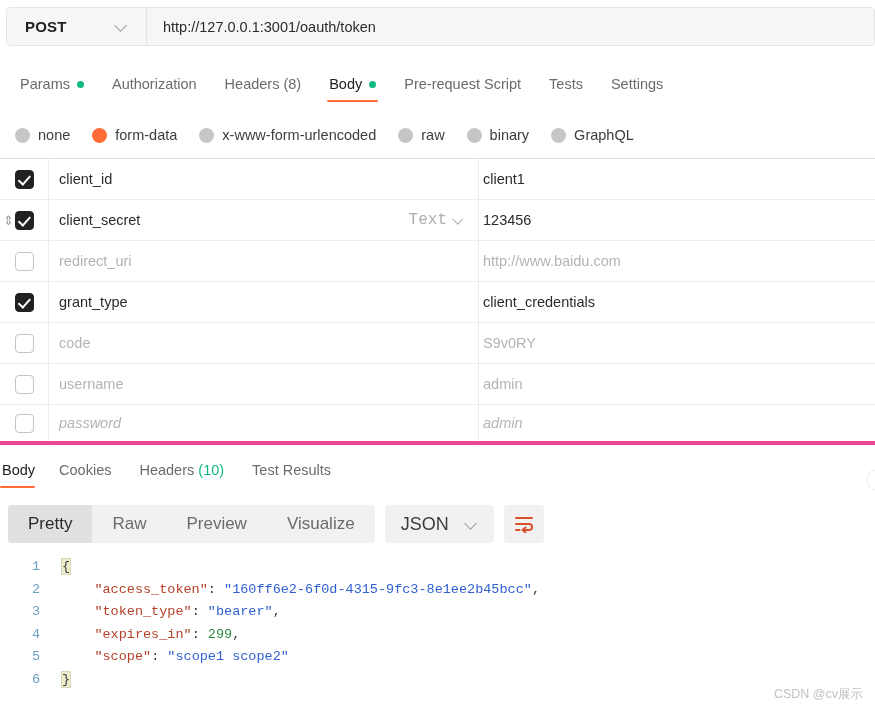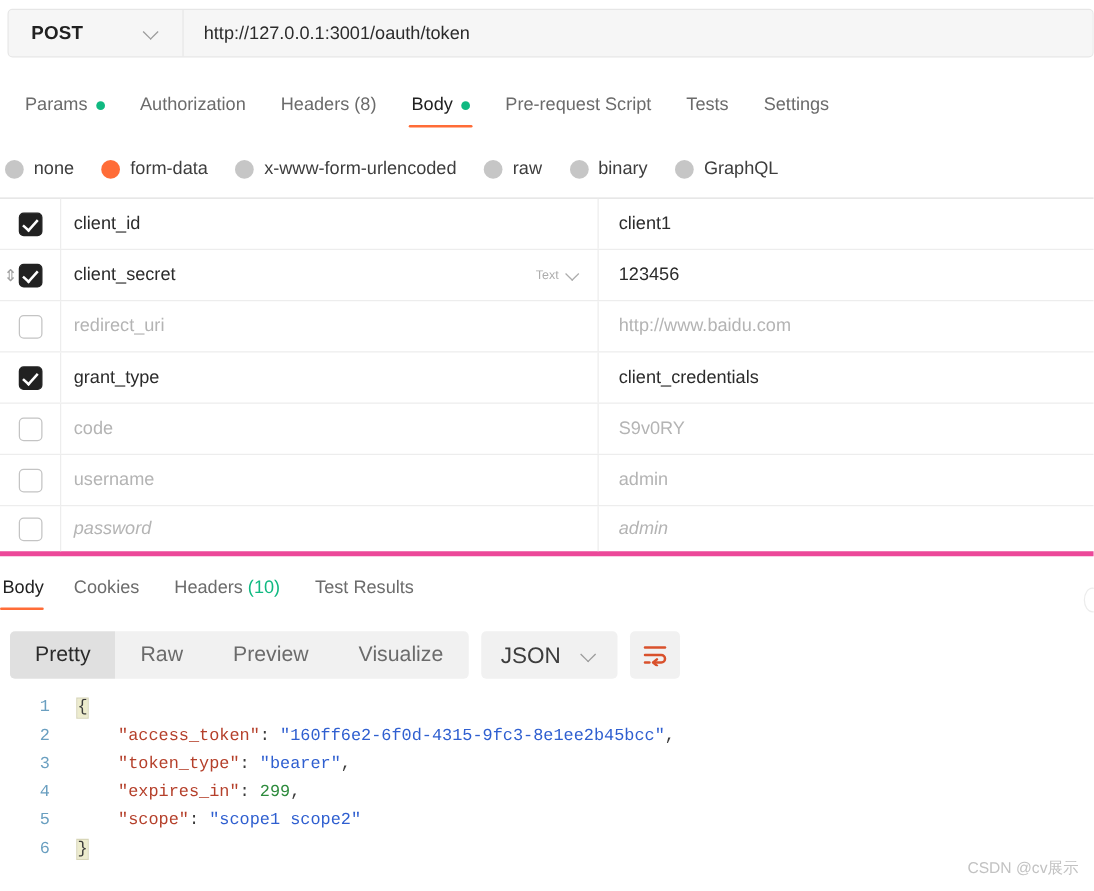--- a/index.html
+++ b/index.html
@@ -55,21 +55,21 @@
   .rtab.active { color: #212121; }
   .rtab.active::after {
     content:""; position: absolute; left: 12px; right: 12px; bottom: 4px;
     height: 2.5px; background: #ff6c37; border-radius: 2px;
   }
   .dot { width: 7px; height: 7px; border-radius: 50%; background: #10b981; display:inline-block; flex:none;}
 
   
   .radios {
     position: absolute; left: 0; top: 118px; width: 875px; height: 34px;
-    display: flex; align-items: center; padding-left: 4px; gap: 22px;
+    display: flex; align-items: center; padding-left: 15px; gap: 22px;
   }
   .radio-item { display: flex; align-items: center; gap: 8px; cursor: pointer; font-size: 14.5px; color: #3d3d3d; }
   .radio-circle { width: 15px; height: 15px; border-radius: 50%; background: #c6c6c6; flex:none; position:relative; }
   .radio-item.selected .radio-circle { background: #ff6c37; }
   .radio-item.selected .radio-circle::after {
     content:""; position:absolute; left:4.5px; top:4.5px; width:6px; height:6px;
     border-radius:50%; background:#ff6c37;
   }
 
   
@@ -100,30 +100,30 @@
     border-right:2.1px solid #fff; border-bottom:2.1px solid #fff;
     transform: rotate(42deg);
   }
   .cell-key {
     flex: 1; display: flex; align-items: center; justify-content: space-between;
     padding: 0 14px 0 10px;
     border-left: 1px solid #ededed;
     font-size: 14.5px; color: #2b2b2b; cursor: text;
   }
   .trow.off .cell-key .keytext { color: #b4b4b4; }
-  .type-sel { display: flex; align-items: center; gap: 6px; color: #adadad; font-size: 10px; cursor: pointer; }
+  .type-sel { display: flex; align-items: center; gap: 6px; color: #adadad; font-size: 16px; cursor: pointer; font-family: Liberation Mono, monospace; }
   .chev-sm { width: 11px; height: 11px; position: relative; flex:none; }
   .chev-sm::after {
     content:""; position:absolute; left:1px; top:0px;
     width:6.5px; height:6.5px;
     border-right:1.4px solid #adadad; border-bottom:1.4px solid #adadad;
     transform: rotate(45deg);
   }
   .cell-val {
-    width: 397px; display: flex; align-items: center; padding: 0 16px;
+    width: 397px; display: flex; align-items: center; padding: 0 4px;
     border-left: 1px solid #ededed;
     font-size: 14.5px; color: #2b2b2b; cursor: text; flex:none;
   }
   .trow.off .cell-val { color: #b4b4b4; }
 
   
   .resp-tabs {
     position: absolute; left: 0; top: 458px; width: 875px; height: 38px;
     display: flex; align-items: flex-start; padding-left: 0px;
   }

